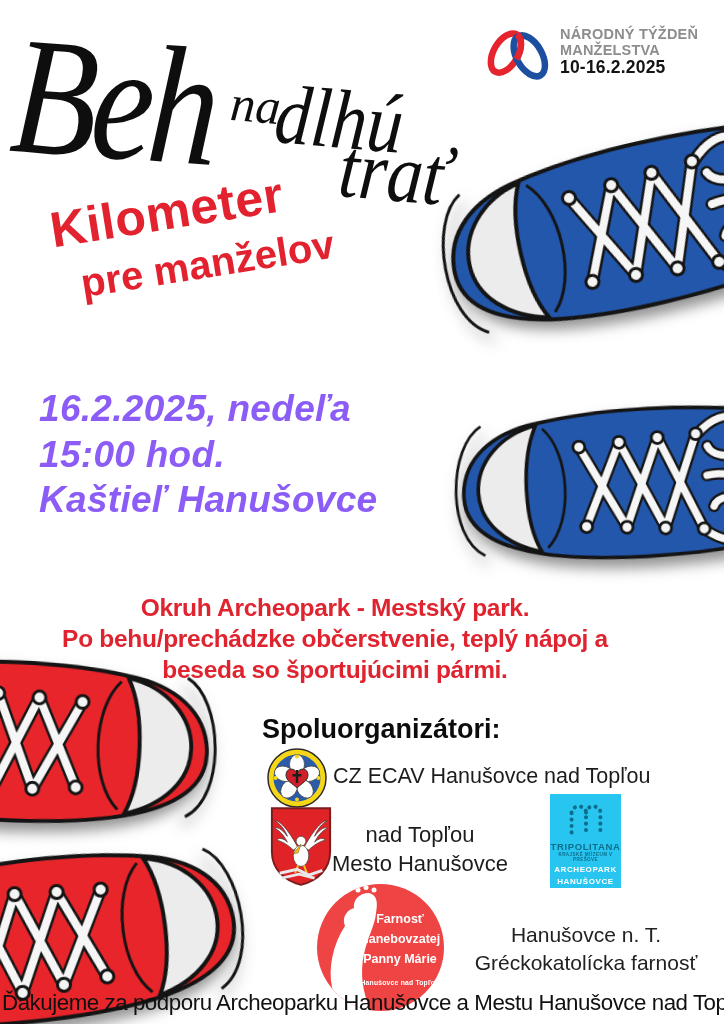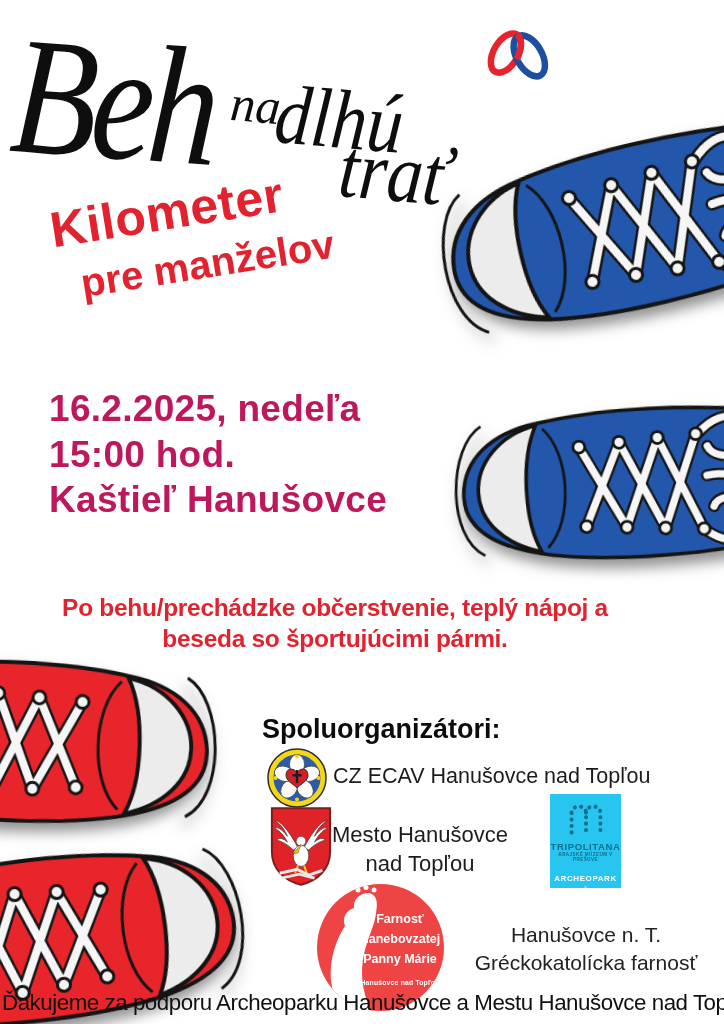--- a/index.html
+++ b/index.html
@@ -25,42 +25,42 @@
   .ntm-text { left:560px; top:26px; line-height:1.12; }
   .ntm-gray { font-size:14.5px; font-weight:600; color:#8d8d8d; letter-spacing:0.2px; }
   .ntm-dates { font-size:17.5px; font-weight:800; color:#141414; letter-spacing:0.2px; }
 
   
   .tagline { left:46px; top:202px; transform:rotate(-9deg); transform-origin:left top; color:#e2232f; z-index:3; }
   .tagline-1 { font-size:50px; font-weight:800; letter-spacing:0.5px; }
   .tagline-2 { font-size:40px; font-weight:800; margin:6px 0 0 22px; }
 
   
-  .when { left:49px; top:386px; font-size:37px; font-weight:700; color:#be185d;
-          line-height:1.23; letter-spacing:0.3px; z-index:3; }
+  .when { left:39px; top:386px; font-size:37px; font-weight:700; color:#8b5cf6;
+          line-height:1.23; letter-spacing:0.3px; z-index:3;font-style:italic; }
 
   
   .details { left:30px; top:593px; width:610px; text-align:center;
              font-size:24.5px; font-weight:700; color:#df2430; line-height:1.26;
              letter-spacing:-0.3px; z-index:3; }
 
   
   .org-heading { left:262px; top:714px; font-size:27px; font-weight:700; color:#0c0c0c; z-index:3; }
   .ecav-label  { left:333px; top:764px; font-size:21.5px; color:#1c1c1c; z-index:3; }
   .mesto-label { left:330px; top:821px; width:180px; text-align:center; font-size:22px;
                  line-height:1.3; color:#1c1c1c; z-index:3; }
   .greek-label { left:455px; top:921px; width:262px; text-align:center; font-size:21px;
                  line-height:1.32; color:#222; z-index:3; }
 
   
   .trip-box { left:550px; top:794px; width:71px; height:94px; background:#29c5f1;
               text-align:center; z-index:3; }
   .trip-name { font-size:9.5px; font-weight:800; color:#0d6e8c; letter-spacing:0.6px; margin-top:1px; }
   .trip-sub  { font-size:4.6px; font-weight:700; color:#0d6e8c; letter-spacing:0.4px; }
-  .trip-white { font-size:8px; font-weight:800; color:#ffffff; letter-spacing:0.6px; line-height:1.5; margin-top:11px; }
+  .trip-white { font-size:8px; font-weight:800; color:#ffffff; letter-spacing:0.6px; line-height:1.5; margin-top:2px; }
 
   
   .farnost { left:317px; top:884px; width:127px; height:127px; border-radius:50%;
              background:#ef4444; z-index:2; overflow:hidden; }
   .farnost-text { position:absolute; left:42px; top:25px; width:82px; text-align:center;
                   color:#ffffff; font-weight:800; }
   .farnost-line { font-size:12.5px; line-height:1.6; }
   .farnost-sub  { font-size:6.8px; margin-top:10px; letter-spacing:0.2px; }
 
   
@@ -137,33 +137,39 @@
           <ellipse cx="32" cy="30" rx="13" ry="23" fill="none" stroke="#e5242e" stroke-width="7"></ellipse>
         </g>
       <g transform="rotate(-30 57 33)">
           <ellipse cx="57" cy="33" rx="13.5" ry="24" fill="none" stroke="#1d4fa1" stroke-width="7"></ellipse>
         </g>
       <g transform="rotate(30 32 30)">
           <path d="M32,7 A13,23 0 0 1 45,30" fill="none" stroke="#e5242e" stroke-width="7"></path>
         </g>
     </svg>
   </div>
+  <div class="abs ntm ntm-text">
+    <div class="ntm-gray">NÁRODNÝ TÝŽDEŇ</div>
+    <div class="ntm-gray">MANŽELSTVA</div>
+    <div class="ntm-dates">10-16.2.2025</div>
+  </div>
 
   <div class="abs tagline">
     <div class="tagline-1">Kilometer</div>
     <div class="tagline-2">pre manželov</div>
   </div>
 
   <div class="abs when">
     <div>16.2.2025, nedeľa</div>
     <div>15:00 hod.</div>
     <div>Kaštieľ Hanušovce</div>
   </div>
 
   <div class="abs details">
+    <div>Okruh  Archeopark - Mestský park.</div>
     <div>Po behu/prechádzke občerstvenie, teplý nápoj a</div>
     <div>beseda so športujúcimi pármi.</div>
   </div>
 
   <div class="abs org-heading">Spoluorganizátori:</div>
 
   <div class="abs" style="left:266px; top:747px; z-index:3;">
     <svg width="62" height="62" viewBox="0 0 62 62">
       <circle cx="31" cy="31" r="29" fill="#f6d718" stroke="#2b2b2b" stroke-width="1.5"></circle>
       <circle cx="31" cy="31" r="23.5" fill="#2a5caa"></circle>
@@ -199,22 +205,22 @@
       <g stroke="#f3c718" stroke-width="2" fill="none">
         <path d="M31,62 L28,70 M37,62 L40,70"></path>
       </g>
       <g stroke="#e9e9e9" stroke-width="3" fill="none">
         <path d="M12,70 L30,66 L42,72 L56,67"></path>
         <path d="M14,75 L32,71 L48,75"></path>
       </g>
     </svg>
   </div>
   <div class="abs mesto-label">
+    <div>nad Topľou</div>
     <div>Mesto Hanušovce</div>
-    <div>nad Topľou</div>
   </div>
 
   <div class="abs trip-box">
     <svg width="54" height="36" viewBox="0 0 48 40" style="margin-top:6px">
       <path d="M8,36 V14 M8,14 C8,5 24,5 24,14 V36 M24,14 C24,5 40,5 40,14 V36" fill="none" stroke="#0d6e8c" stroke-width="4.5" stroke-dasharray="0.1 7" stroke-linecap="round"></path>
     </svg>
     <div class="trip-name">TRIPOLITANA</div>
     <div class="trip-sub">KRAJSKÉ MÚZEUM V PREŠOVE</div>
     <div class="trip-white">
       <div>ARCHEOPARK</div>

